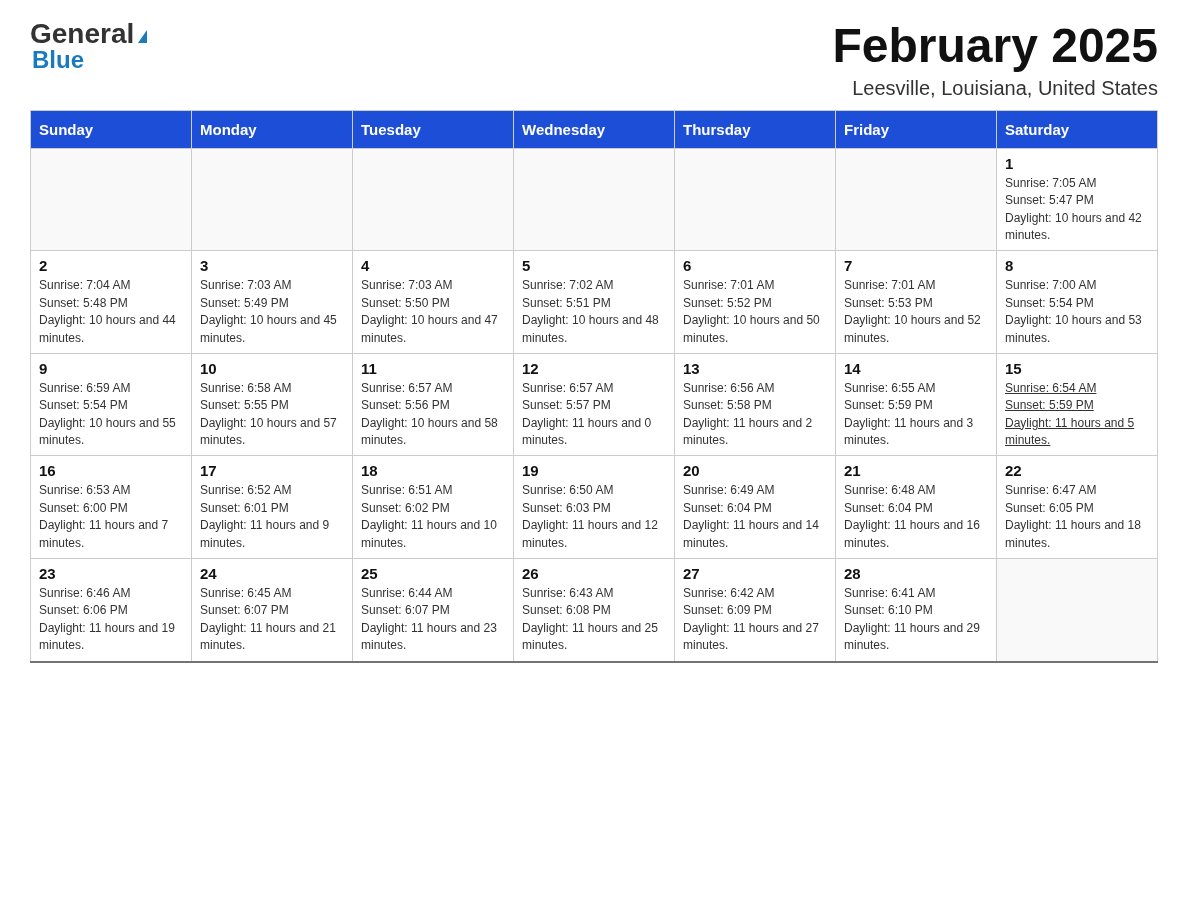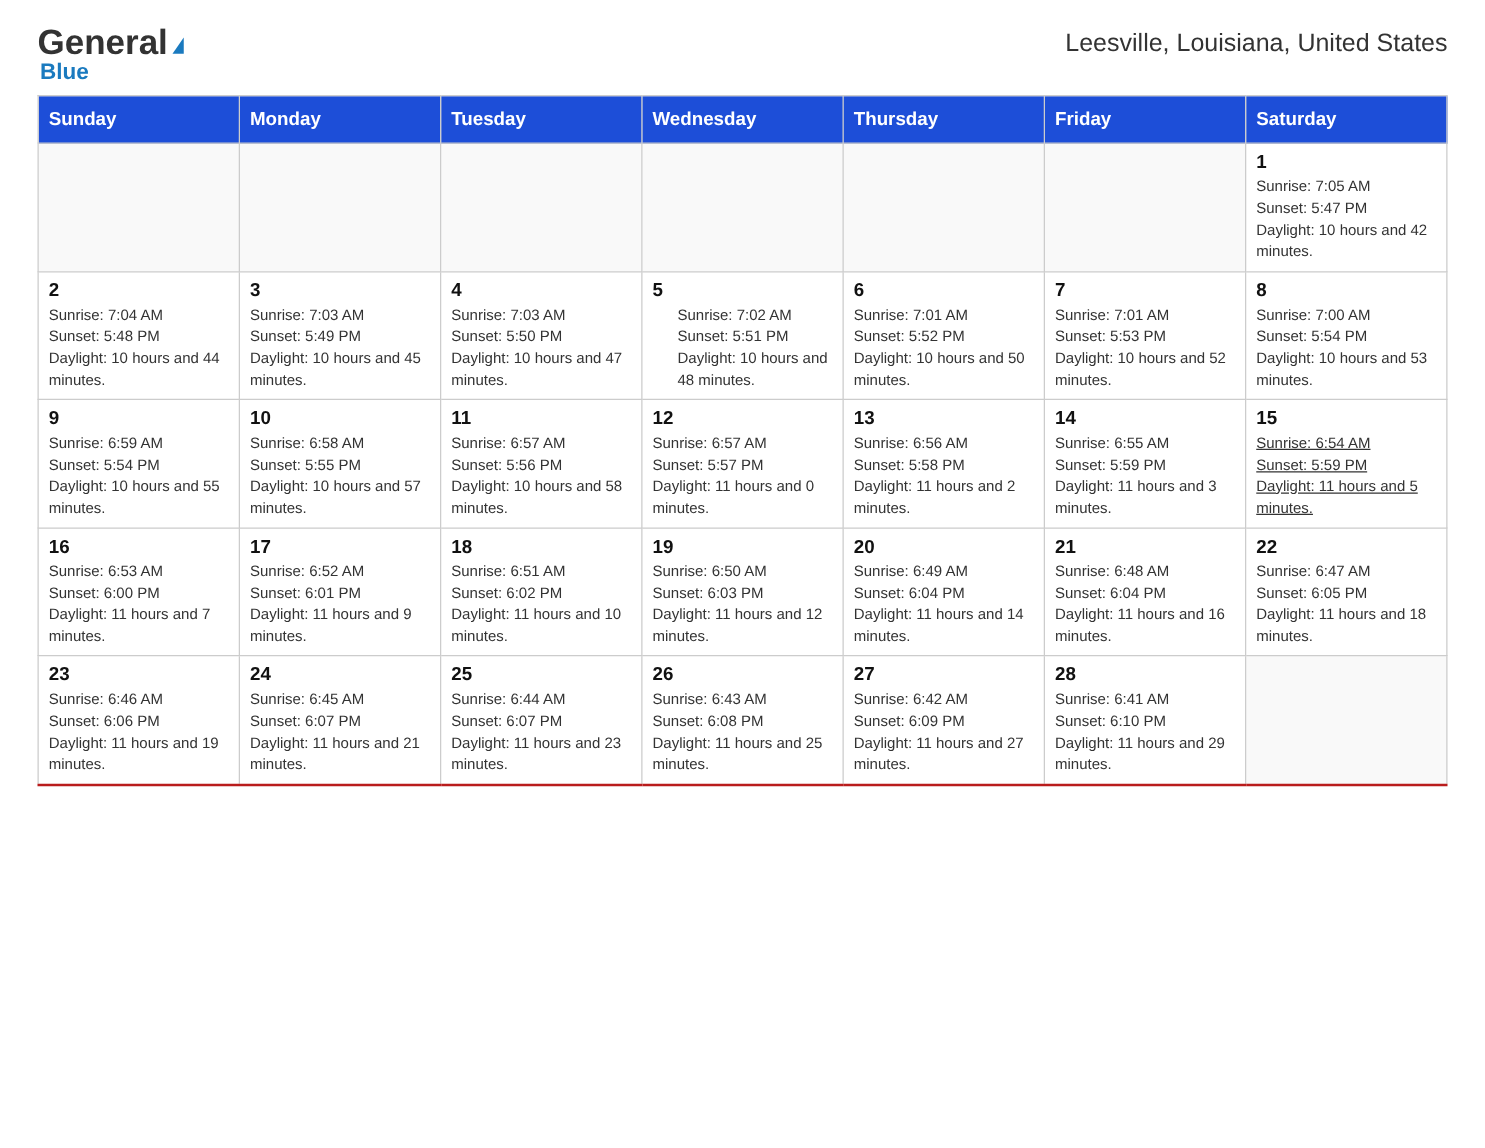--- a/index.html
+++ b/index.html
@@ -67,35 +67,36 @@
     }
     .day-info {
       font-size: 12px;
       color: #333;
       line-height: 1.45;
     }
     .empty-cell {
       background: #f9f9f9;
     }
     tr:last-child td {
-      border-bottom: 2px solid #b91c1c;
+      border-bottom: 2px solid #737373;
     }
   </style>
 </head>
 <body>
 
 <div class="header">
   <div class="logo">
     <div style="display:flex; align-items:center; gap:2px;">
       <span style="font-size:28px; font-weight:bold; color:#333; line-height:1;">General</span>
       <span style="display:inline-block; width:0; height:0; border-left:9px solid transparent; border-right:0px solid transparent; border-bottom:13px solid #1a7abf; margin-left:2px; position:relative; top:2px;"></span>
     </div>
-    <span style="font-size:18px; font-weight:bold; color:#1a7abf; margin-left:2px; line-height:1;">Blue</span>
+    <span style="font-size:24px; font-weight:bold; color:#1a7abf; margin-left:2px; line-height:1;">Blue</span>
   </div>
   <div class="title-section">
+    <div class="main-title">February 2025</div>
     <div class="subtitle">Leesville, Louisiana, United States</div>
   </div>
 </div>
 
 <table class="calendar">
   <thead>
     <tr>
       <th>Sunday</th>
       <th>Monday</th>
       <th>Tuesday</th>
@@ -134,21 +135,21 @@
 Daylight: 10 hours and 45 minutes.</div>
         </td>
         <td>
           <span class="day-number">4</span>
           <div class="day-info" style="white-space: pre-line;">Sunrise: 7:03 AM
 Sunset: 5:50 PM
 Daylight: 10 hours and 47 minutes.</div>
         </td>
         <td>
           <span class="day-number">5</span>
-          <div class="day-info" style="white-space: pre-line; margin-left: 20px;">Sunrise: 7:02 AM
+          <div class="day-info" style="white-space: pre-line;">Sunrise: 7:02 AM
 Sunset: 5:51 PM
 Daylight: 10 hours and 48 minutes.</div>
         </td>
         <td>
           <span class="day-number">6</span>
           <div class="day-info" style="white-space: pre-line;">Sunrise: 7:01 AM
 Sunset: 5:52 PM
 Daylight: 10 hours and 50 minutes.</div>
         </td>
         <td>

